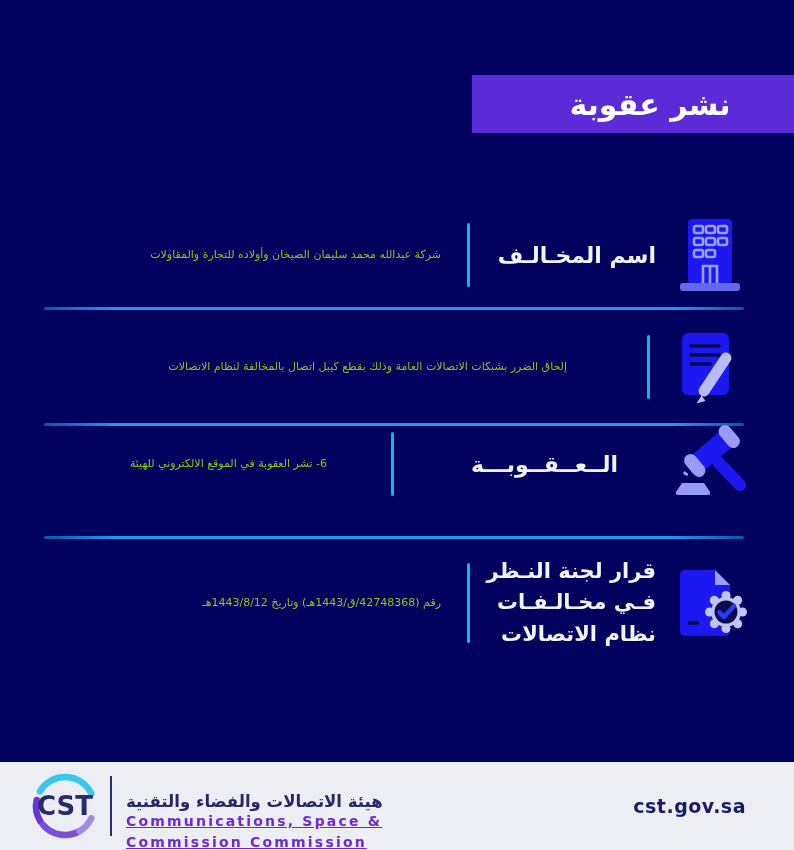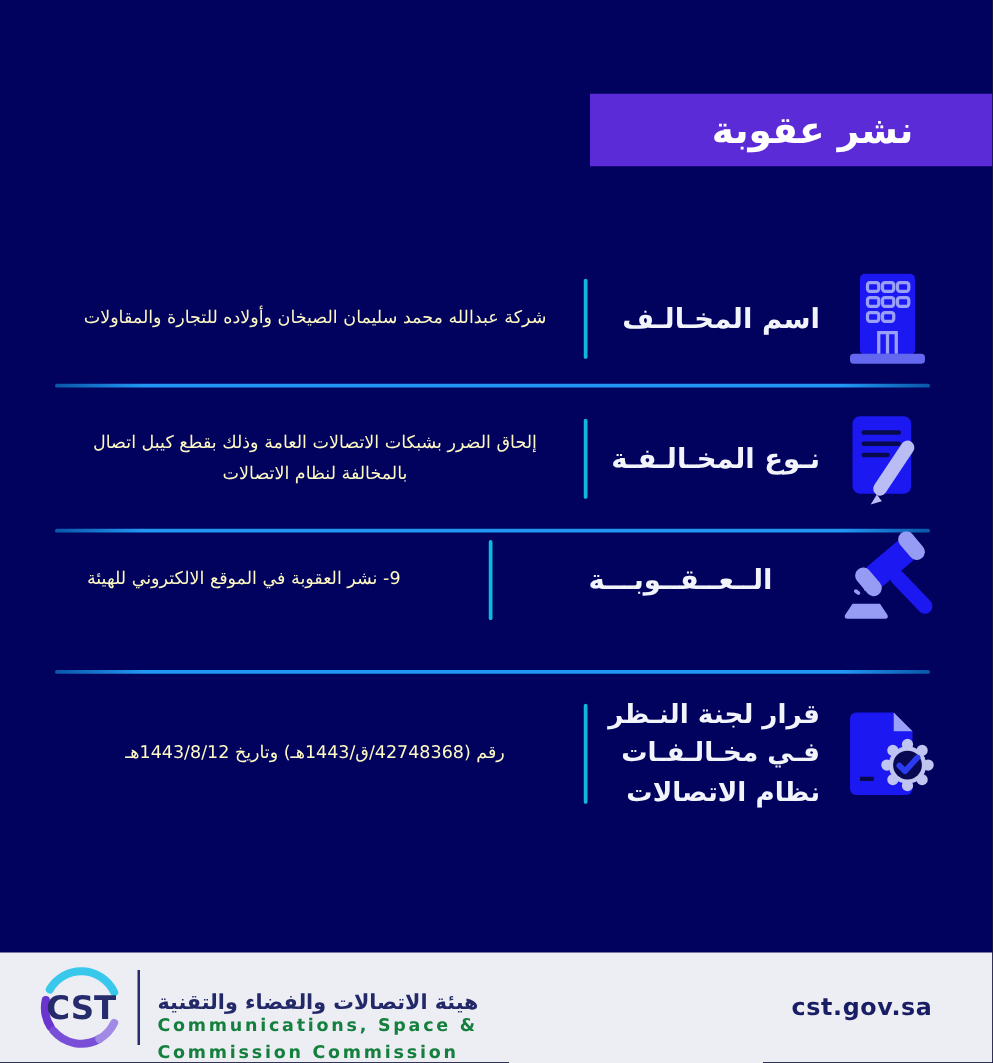--- a/index.html
+++ b/index.html
@@ -34,22 +34,22 @@
     color:#f2f4fb; font-size:22px; font-weight:bold;
     text-align:right; line-height:1.5;
   }
   .row4 .label { font-size:21px; }
   .vline {
     flex:0 0 auto; width:3px; height:64px; margin-left:6px; margin-right:10px;
     background:#0fb9dc; border-radius:2px;
   }
   .row4 .vline { height:80px; }
   .content {
-    flex:1 1 auto; color:#fef9c3; direction:rtl;
-    font-size:14px; line-height:1.8; text-align:center;
+    flex:1 1 auto; color:#84cc16; direction:rtl;
+    font-size:11px; line-height:1.8; text-align:right;
     padding:0 20px 0 24px;
   }
   .content .inner { margin:0 auto; }
   .row1 .inner { max-width:400px; }
   .row2 .inner { max-width:450px; }
   .hline {
     position:absolute; left:44px; width:700px; height:3px; border-radius:2px;
     background:linear-gradient(90deg,#0a57a8,#2196f3 10%,#2196f3 90%,#0a57a8);
   }
   .hline1 { top:307px; }
@@ -57,21 +57,21 @@
   .hline3 { top:536px; }
   
   .footer {
     position:absolute; bottom:0; left:0; width:100%; height:88px;
     background:#ededf4; display:flex; align-items:center;
   }
   .logo { flex:0 0 auto; margin-left:28px; width:74px; height:74px; position:relative; }
   .footer-vline { flex:0 0 auto; width:2px; height:60px; background:#272c6d; margin:0 14px 0 8px; }
   .org { display:flex; flex-direction:column; gap:0;margin-top:32px; }
   .org-ar { color:#232968; font-weight:bold; font-size:16.5px; direction:rtl; text-align:left; }
-  .org-en { color:#15803d; font-weight:bold; font-size:14px; letter-spacing:2.2px; line-height:1.45; }
+  .org-en { color:#6d28d9; font-weight:bold; font-size:14px; letter-spacing:2.2px; line-height:1.45;text-decoration:underline; }
   .website { margin-left:auto; margin-right:48px; color:#191d63; font-weight:bold; font-size:19px; letter-spacing:.5px; }
 </style>
 </head>
 <body>
 
 <div class="page">
 
   <div class="banner">نشر عقوبة</div>
 
   <div class="row row1">
@@ -108,21 +108,20 @@
         <rect x="12" y="6" width="47" height="62" rx="6" fill="#1b18f2"></rect>
         <g stroke="#090a4e" stroke-width="3.6" stroke-linecap="round">
           <line x1="21" y1="19" x2="49" y2="19"></line>
           <line x1="21" y1="28" x2="49" y2="28"></line>
           <line x1="21" y1="37" x2="40" y2="37"></line>
         </g>
         <path d="M34 64 L56 31" stroke="#b9bdf4" stroke-width="11" stroke-linecap="round"></path>
         <path d="M31.5 68.5 L26.5 76.5 L35.5 74 Z" fill="#b9bdf4"></path>
       </svg>
     </div>
-    <div class="label">نـوع المخـالـفـة</div>
     <div class="vline"></div>
     <div class="content">
       <div class="inner">إلحاق الضرر بشبكات الاتصالات العامة وذلك بقطع كيبل اتصال بالمخالفة لنظام الاتصالات</div>
     </div>
   </div>
 
   <div class="hline hline2"></div>
 
   <div class="row row3">
     <div class="icon-box">
@@ -138,21 +137,21 @@
           <rect x="17" y="47" width="5.5" height="3" rx="1.5" transform="rotate(35 19.5 48.5)"></rect>
           <rect x="25" y="44.5" width="5.5" height="3" rx="1.5"></rect>
           <rect x="33" y="47" width="5.5" height="3" rx="1.5" transform="rotate(-35 35.5 48.5)"></rect>
         </g>
       </svg>
     </div>
     <div class="label">الــعــقــوبـــة</div>
     <div class="vline"></div>
     <div class="content">
       <div class="inner">
-        <div>9- نشر العقوبة في الموقع الالكتروني للهيئة</div>
+        <div>6- نشر العقوبة في الموقع الالكتروني للهيئة</div>
       </div>
     </div>
   </div>
 
   <div class="hline hline3"></div>
 
   <div class="row row4">
     <div class="icon-box">
       <svg width="84" height="80" viewBox="0 0 84 80" aria-hidden="true">
         <path d="M12 12 a5 5 0 0 1 5 -5 H47 L62 22 V68 a5 5 0 0 1 -5 5 H17 a5 5 0 0 1 -5 -5 Z" fill="#1b18f2"></path>

